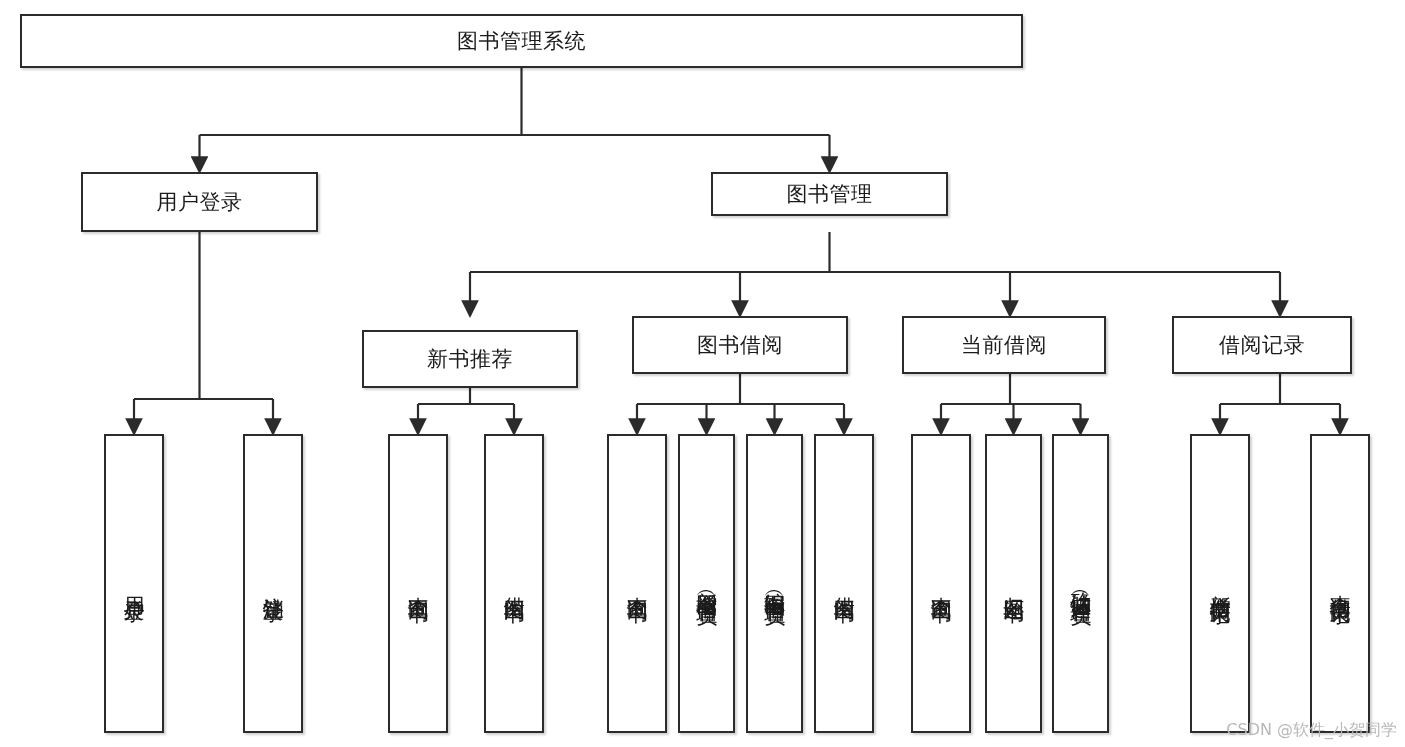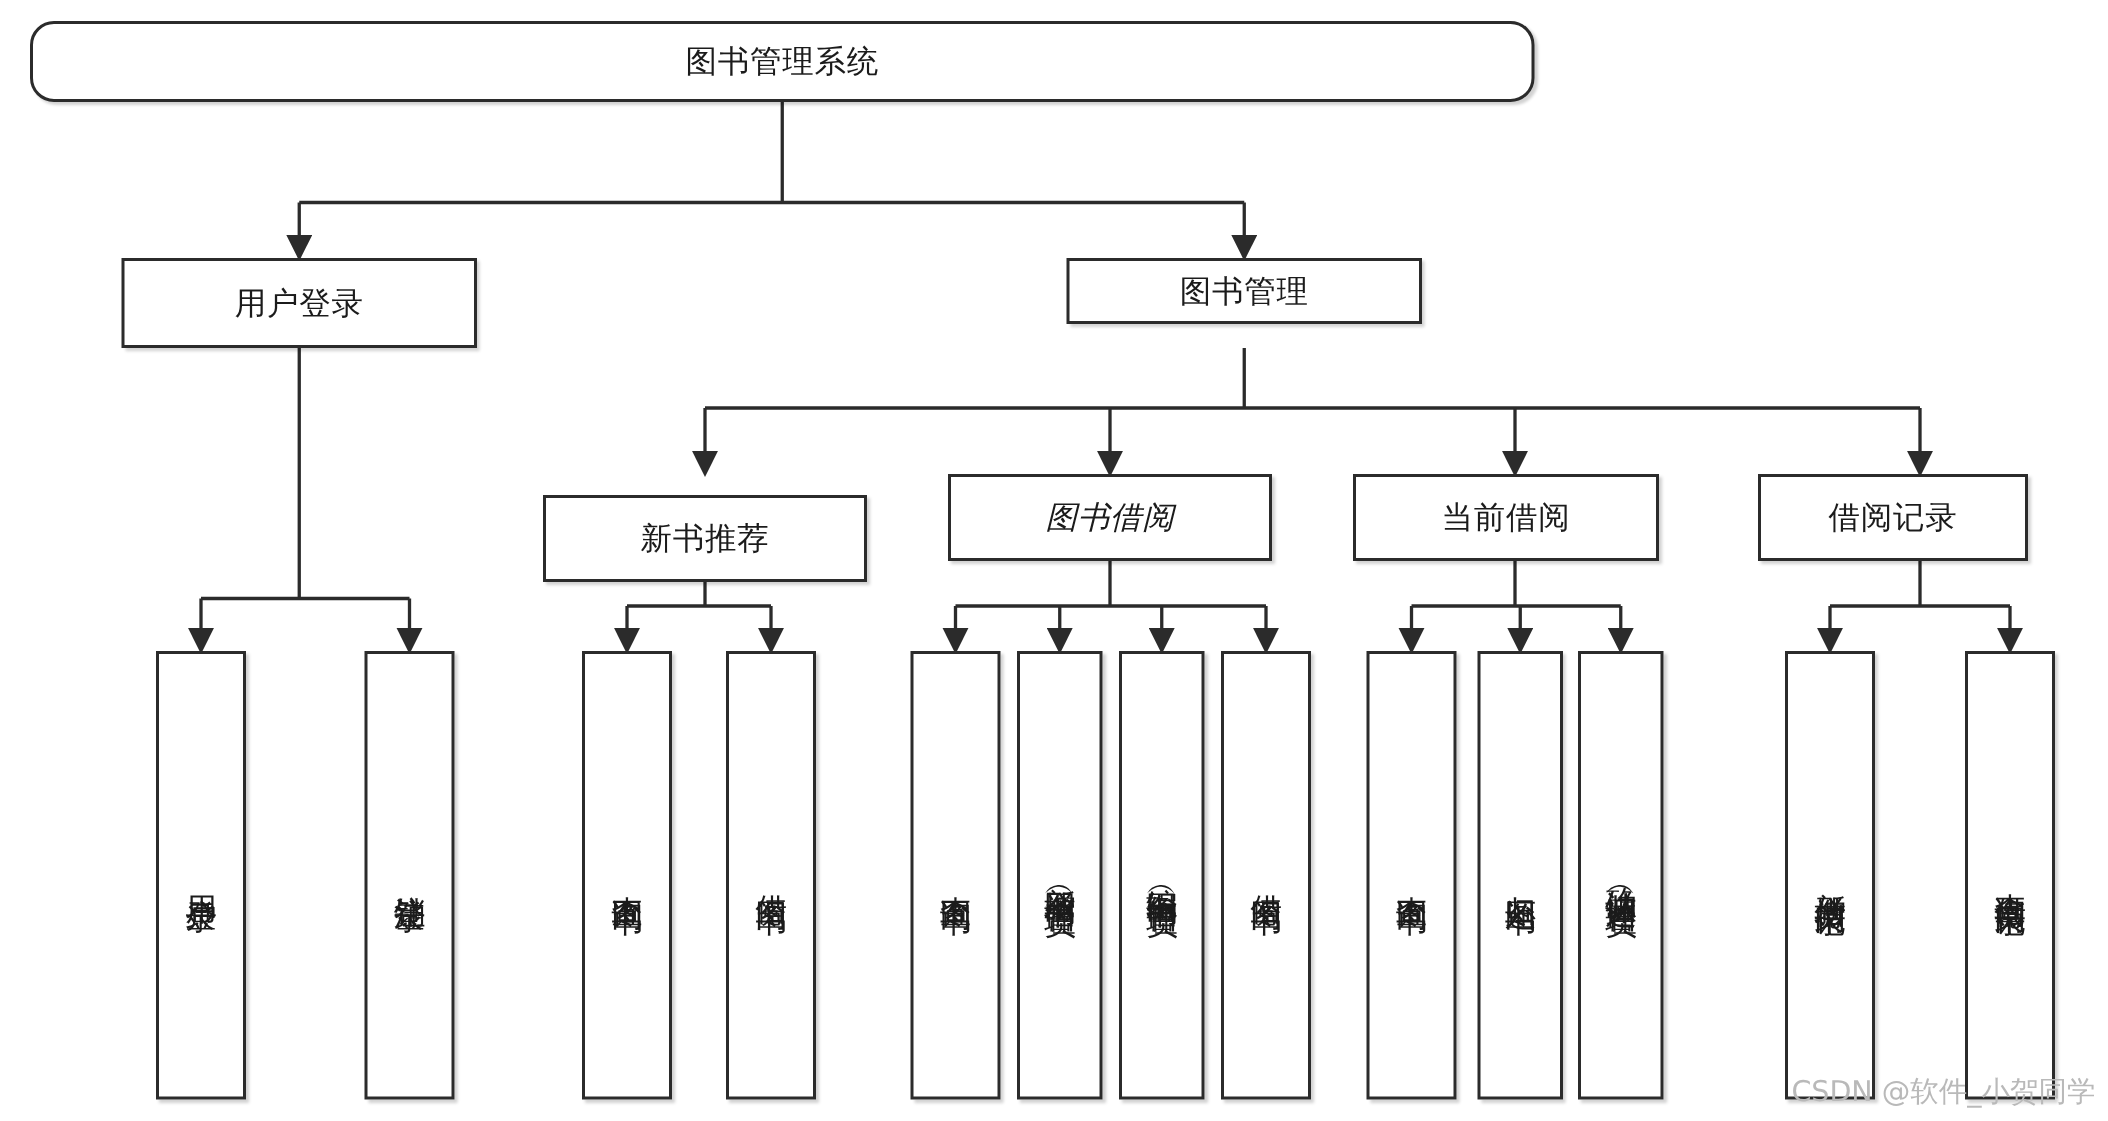--- a/index.html
+++ b/index.html
@@ -49,21 +49,21 @@
     font-size: 21px;
     writing-mode: vertical-rl;
     text-orientation: upright;
     white-space: nowrap;
     letter-spacing: 2px;
   }
   #watermark {
     position: absolute;
     right: 8px;
     bottom: 6px;
-    font-size: 19px;
+    font-size: 16px;
     color: #b9b9b9;
     white-space: nowrap;
     user-select: none;
   }
 </style>
 </head>
 <body>
 
 <div id="canvas">
 
@@ -104,33 +104,33 @@
         <path d="M 1013.5 404 L 1013.5 433" marker-end="url(#arrow)"></path>
         <path d="M 1080.5 404 L 1080.5 433" marker-end="url(#arrow)"></path>
         <path d="M 1280 374 L 1280 404"></path>
         <path d="M 1220 404 L 1340 404"></path>
         <path d="M 1220 404 L 1220 433" marker-end="url(#arrow)"></path>
         <path d="M 1340 404 L 1340 433" marker-end="url(#arrow)"></path>
       </g>
   </svg>
 
   <div id="node-layer">
-      <div class="node horizontal" style="left: 20px; top: 14px; width: 1003px; height: 54px; border-radius: 16px;">
+      <div class="node horizontal" style="left: 20px; top: 14px; width: 1003px; height: 54px;">
         <div class="label">图书管理系统</div>
       </div>
       <div class="node horizontal" style="left: 81px; top: 172px; width: 237px; height: 60px;">
         <div class="label">用户登录</div>
       </div>
       <div class="node horizontal" style="left: 711px; top: 172px; width: 237px; height: 44px;">
         <div class="label">图书管理</div>
       </div>
       <div class="node horizontal" style="left: 362px; top: 330px; width: 216px; height: 58px;">
         <div class="label">新书推荐</div>
       </div>
-      <div class="node horizontal" style="left: 632px; top: 316px; width: 216px; height: 58px; font-style: italic;">
+      <div class="node horizontal" style="left: 632px; top: 316px; width: 216px; height: 58px;">
         <div class="label">图书借阅</div>
       </div>
       <div class="node horizontal" style="left: 902px; top: 316px; width: 204px; height: 58px;">
         <div class="label">当前借阅</div>
       </div>
       <div class="node horizontal" style="left: 1172px; top: 316px; width: 180px; height: 58px;">
         <div class="label">借阅记录</div>
       </div>
       <div class="node vertical" style="left: 104px; top: 434px; width: 60px; height: 299px;">
         <div class="label">用户登录</div>

